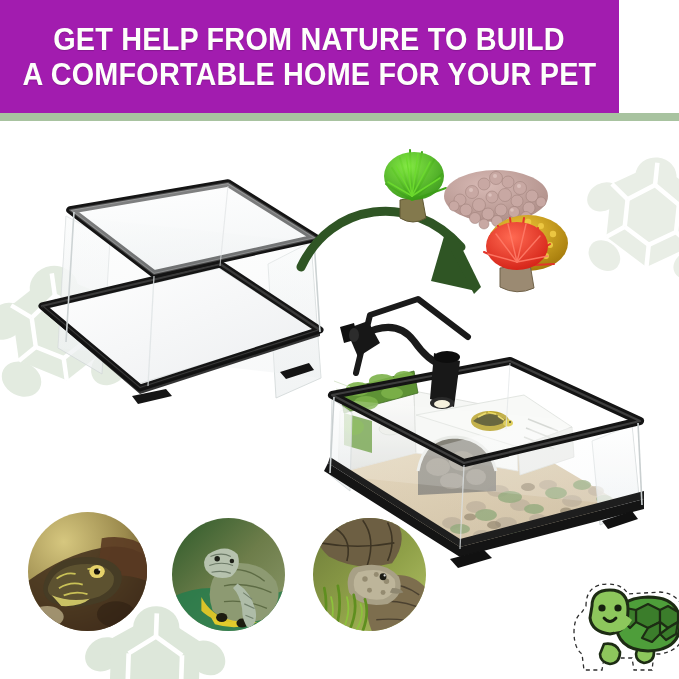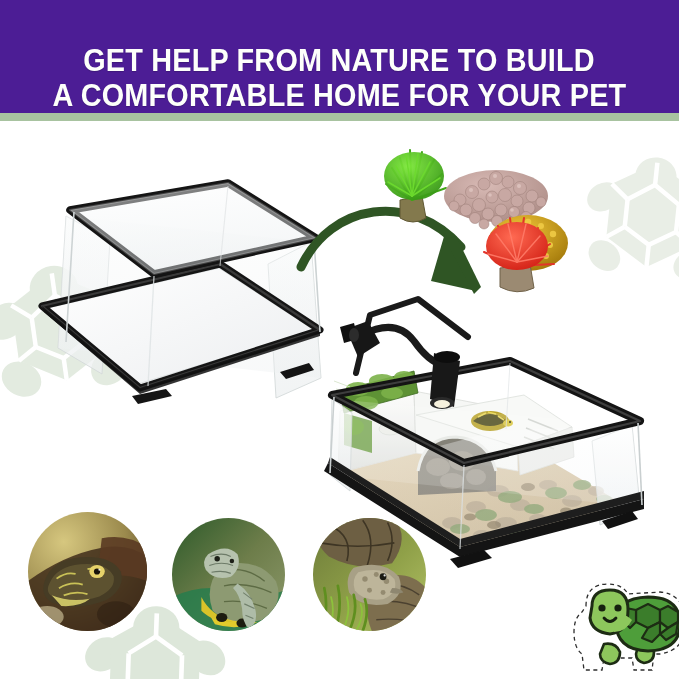--- a/index.html
+++ b/index.html
@@ -5,23 +5,23 @@
   html,body{margin:0;padding:0;}
   body{
     width:679px;height:679px;overflow:hidden;position:relative;
     background:#ffffff;
     font-family:"Liberation Sans", sans-serif;
   }
   #stage{position:relative;width:679px;height:679px;overflow:hidden;background:#fff;}
 
   
   #banner{
-    position:absolute;left:0;top:0;width:679px;height:113px;
-    background:#4c1d95;
-    display:flex;flex-direction:column;align-items:center;justify-content:flex-end;
+    position:absolute;left:0;top:0;width:619px;height:113px;
+    background:#a21caf;
+    display:flex;flex-direction:column;align-items:center;justify-content:center;
     z-index:40;
   }
   #banner .line{
     color:#fdfffb;
     font-family:"Liberation Sans", sans-serif;
     font-weight:bold;
     font-size:31px;
     line-height:35px;
     letter-spacing:0.2px;
     transform:scaleX(0.93);

